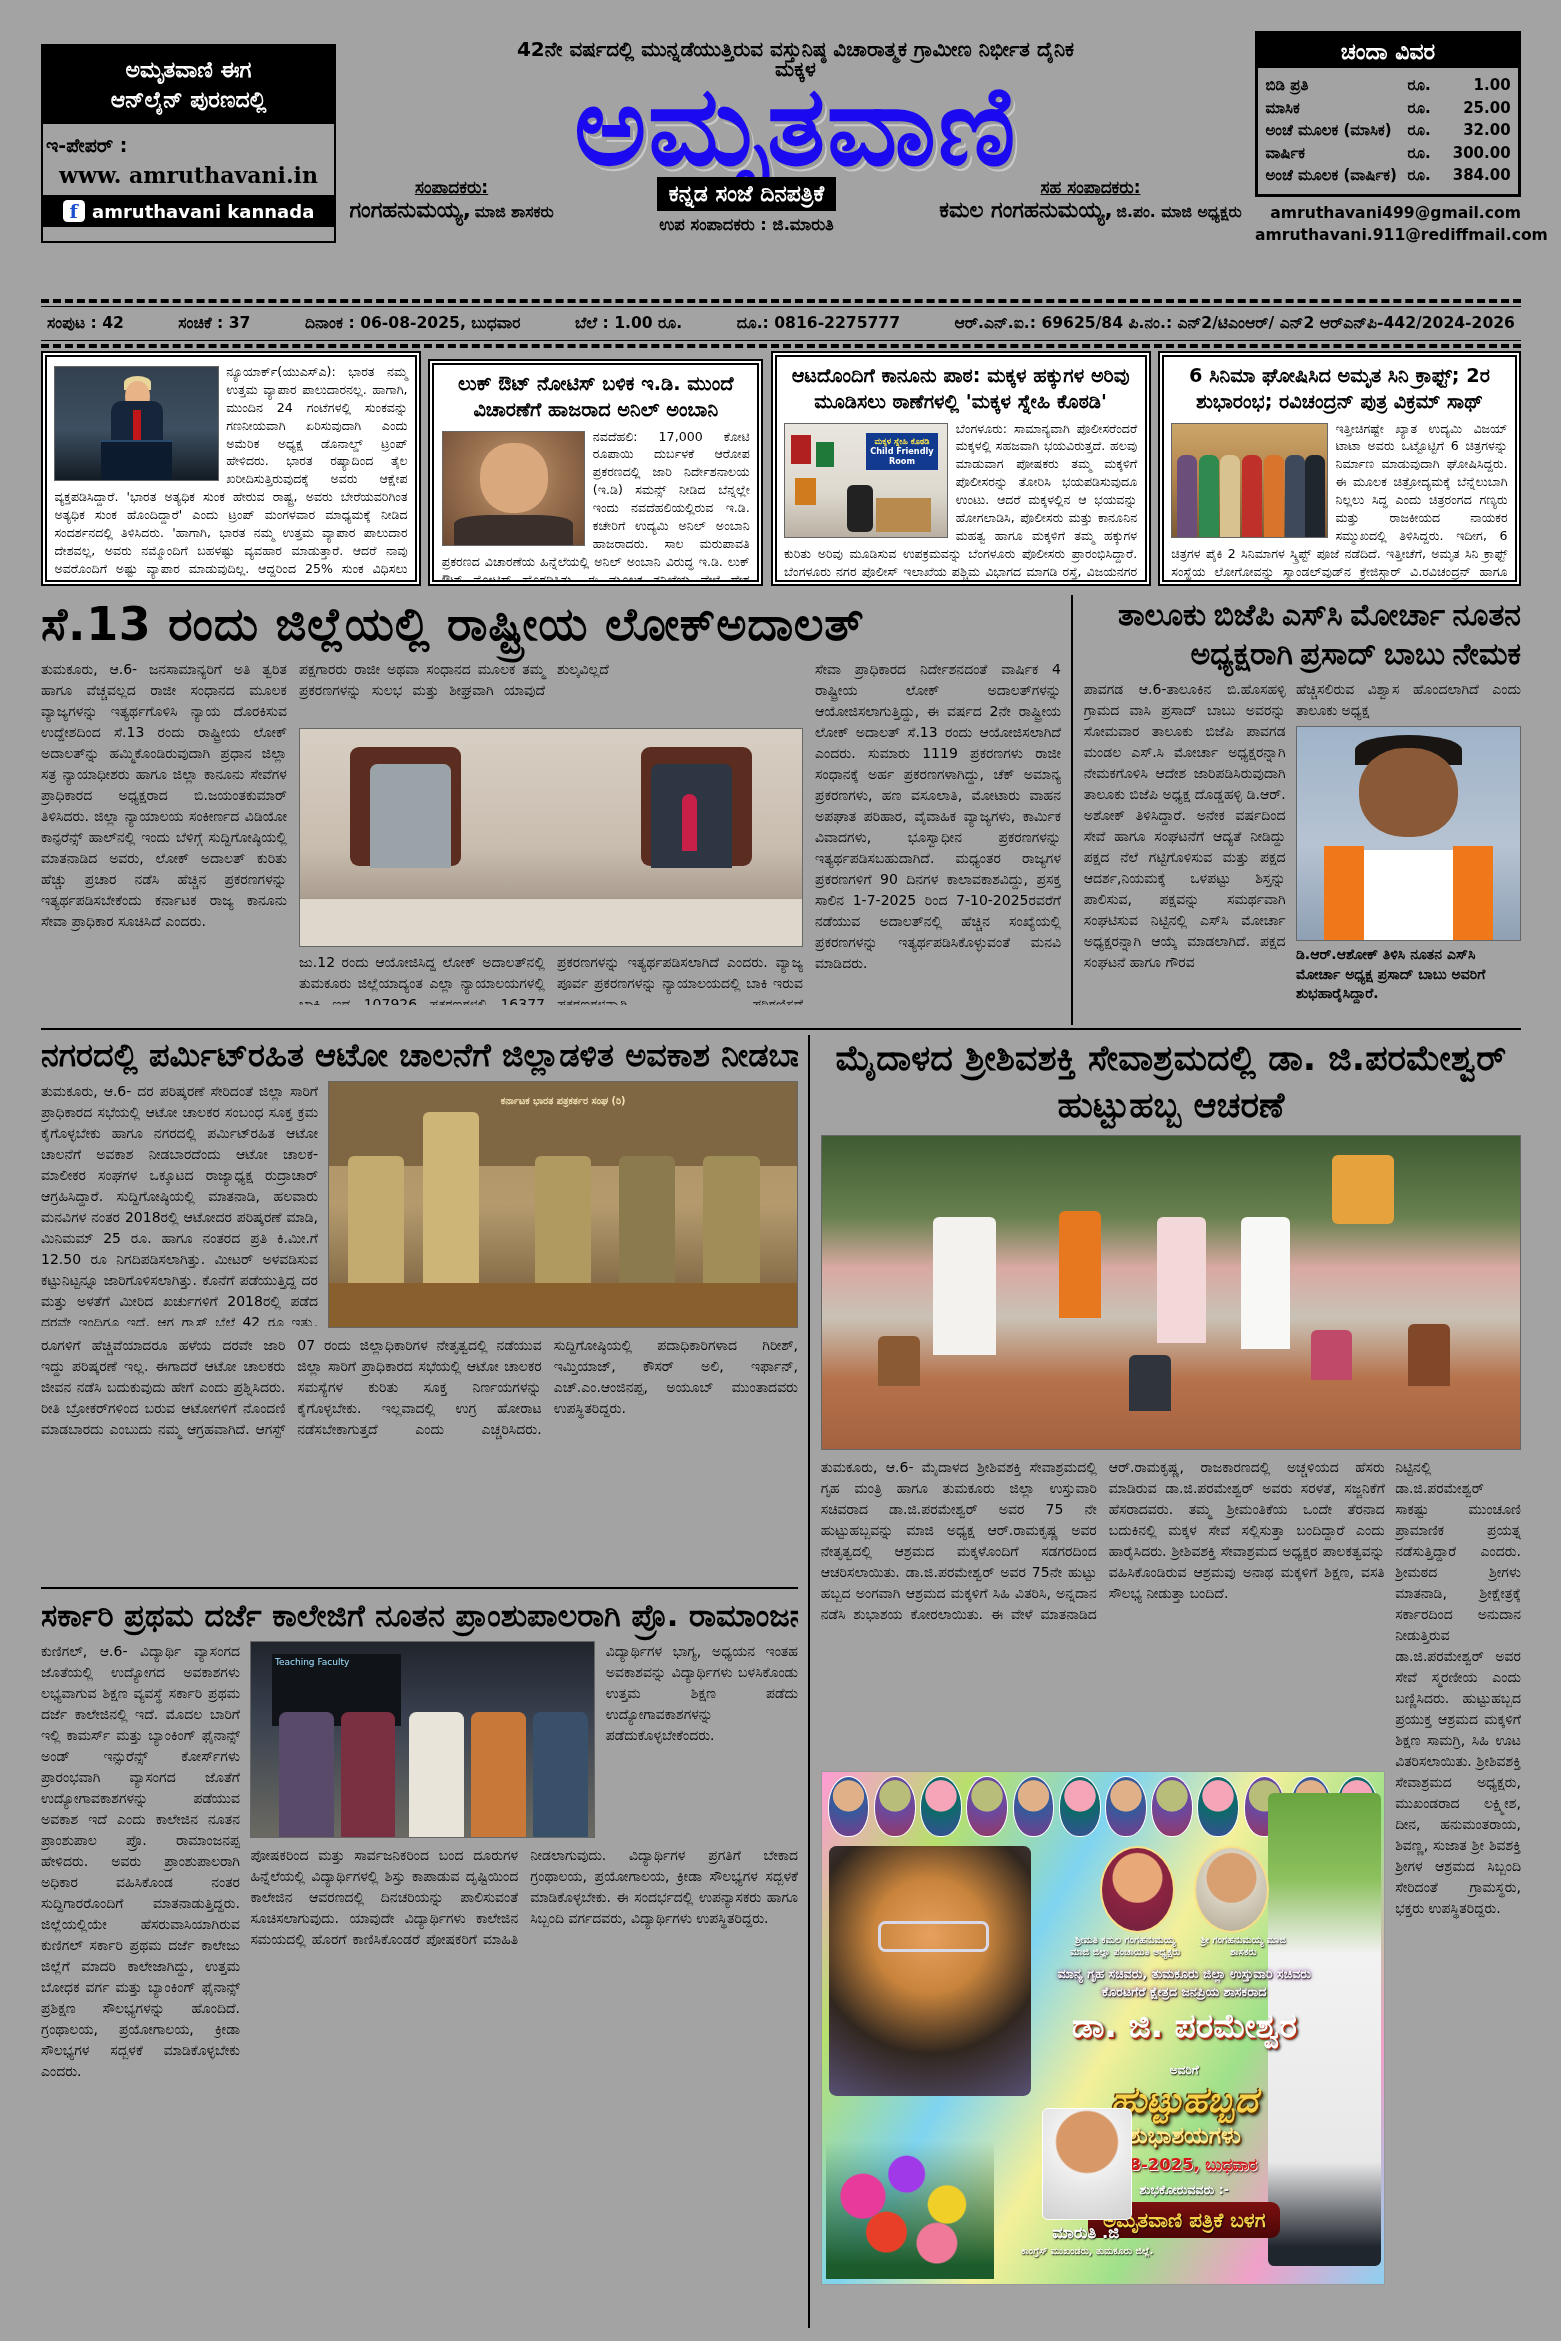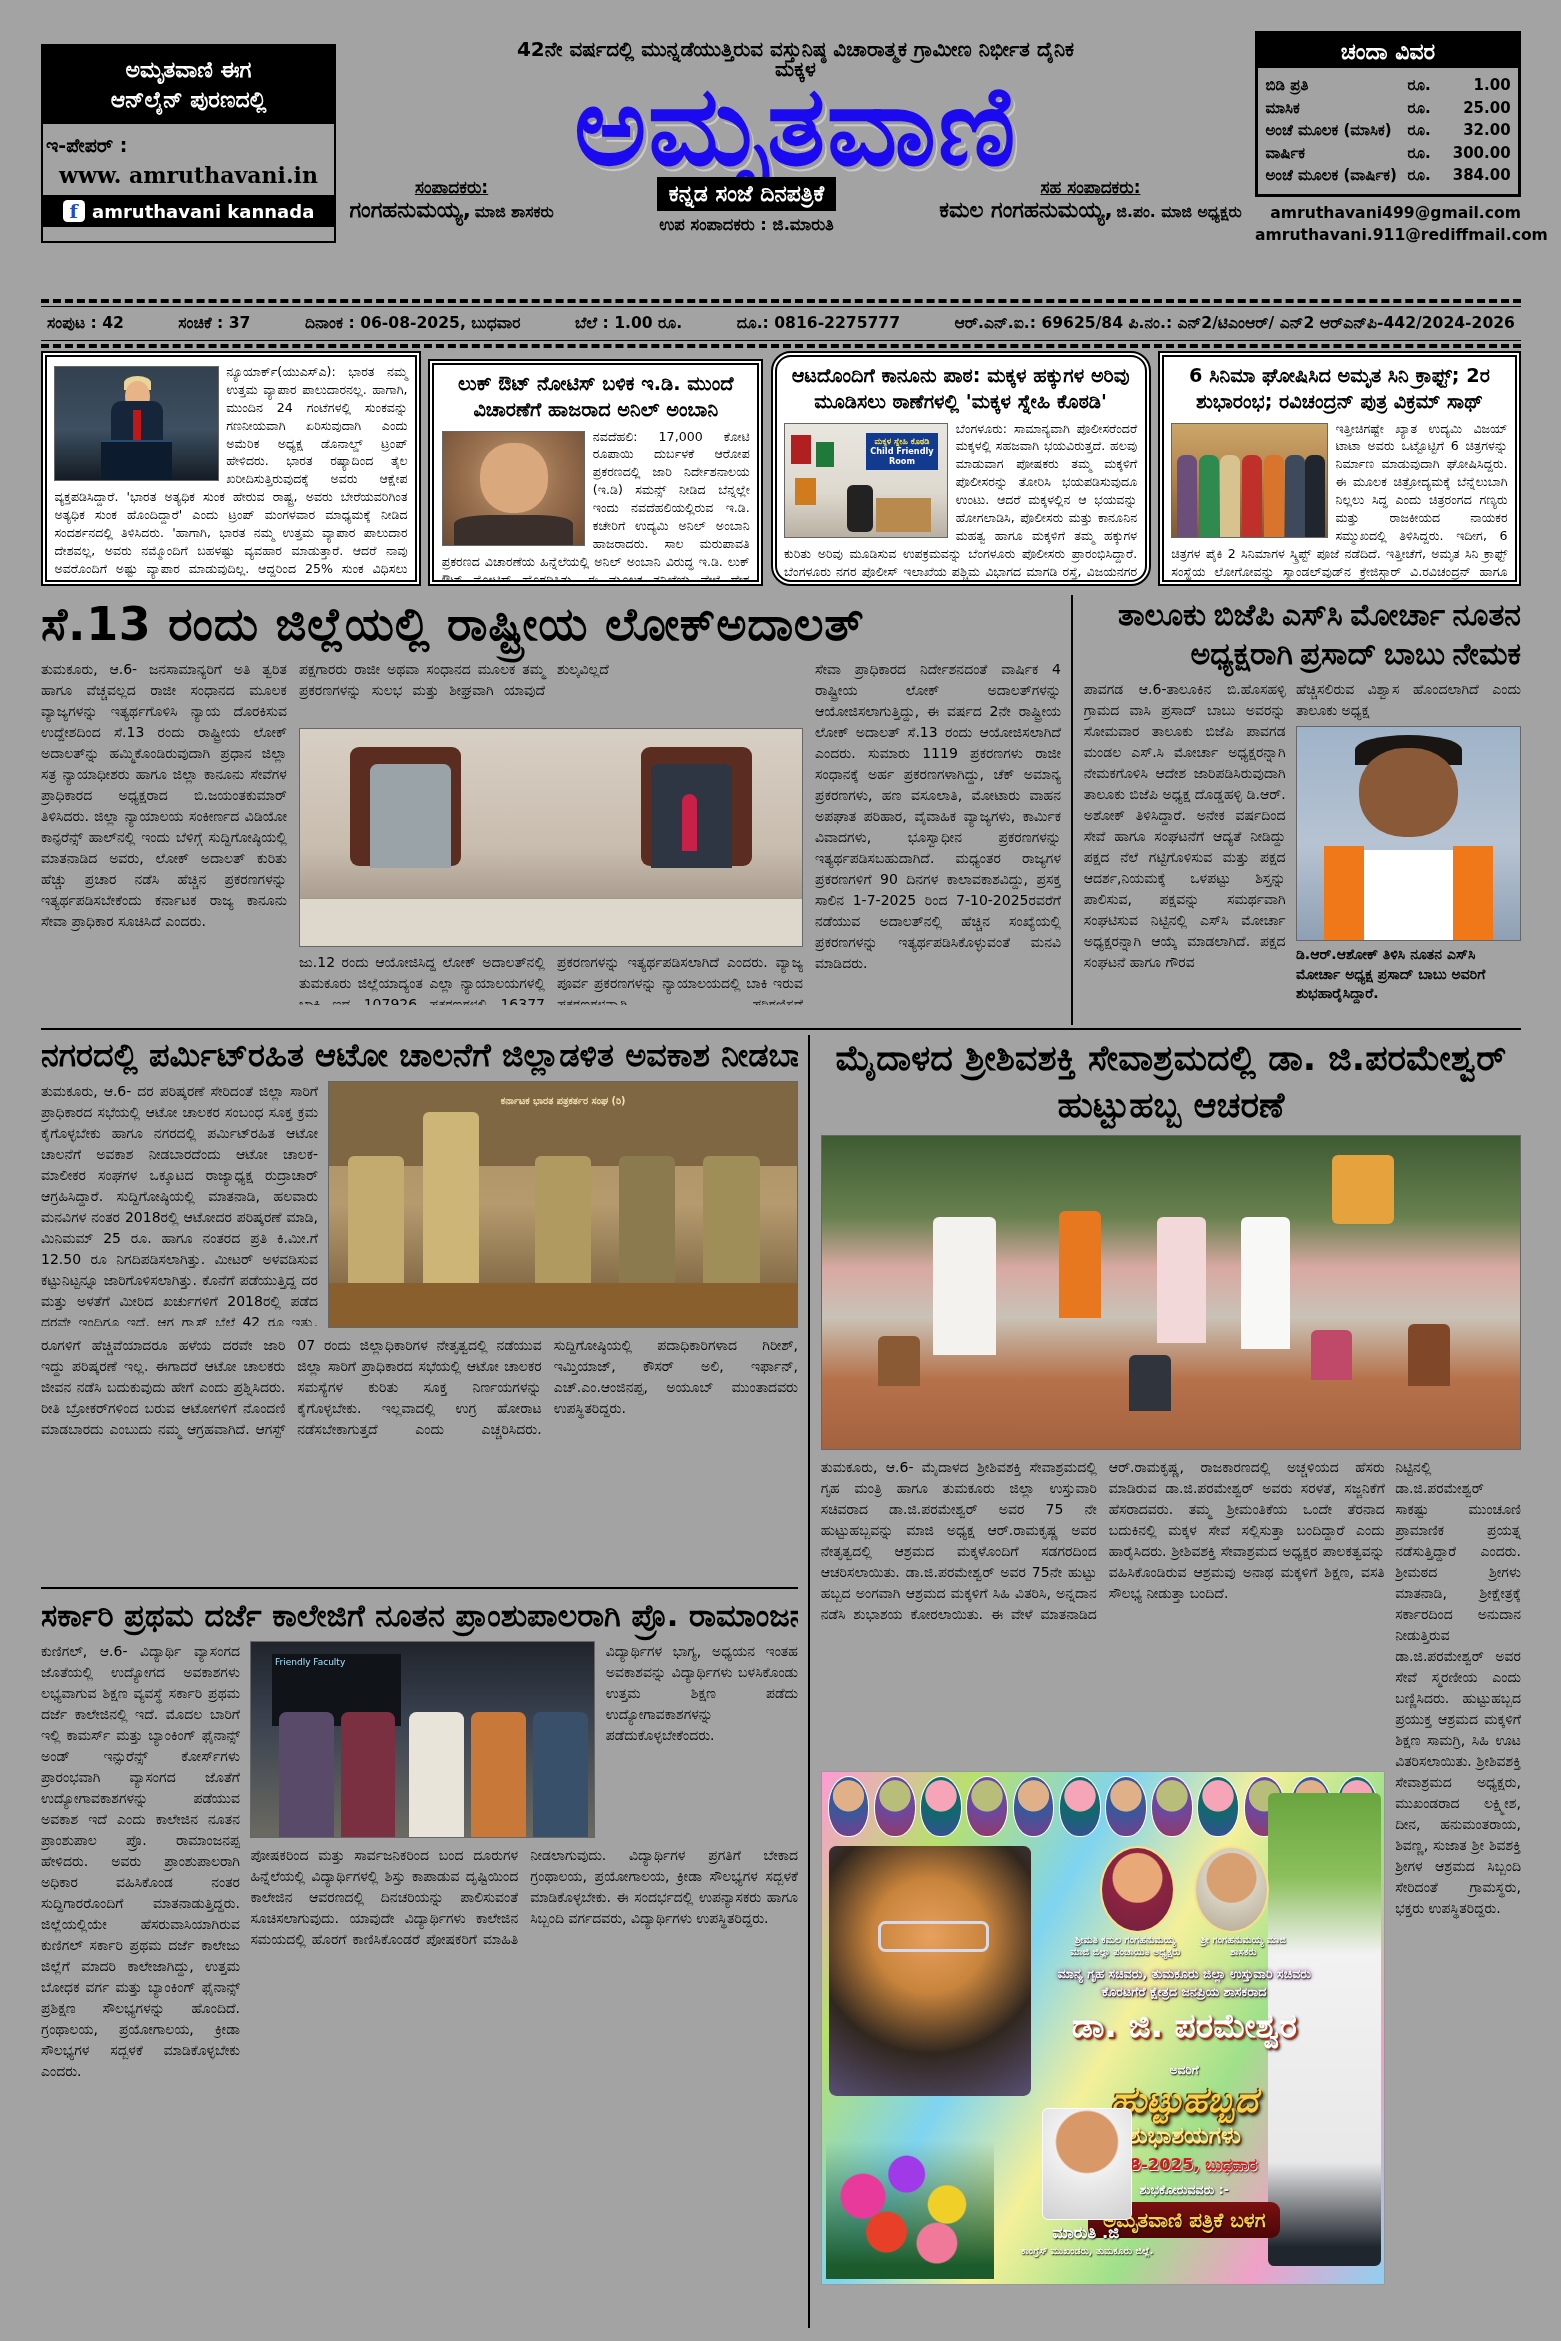--- a/index.html
+++ b/index.html
@@ -35,21 +35,21 @@
   .sub-row .c{width:39px;}
   .sub-row .a{width:64px;text-align:right;}
   .emails{margin-top:6px;text-align:right;font-size:15.6px;font-weight:bold;line-height:1.4;}
   
   .dateline{position:absolute;left:41px;top:299px;width:1480px;border-top:4.5px dashed #000;border-bottom:4.5px dashed #000;padding:3px 0;}
   .dl-inner{border-top:1.5px solid #000;border-bottom:1.5px solid #000;display:flex;justify-content:space-between;
             padding:7.4px 6px;font-size:15.6px;font-weight:bold;white-space:nowrap;}
   
   .briefs{position:absolute;left:41px;top:351px;width:1480px;height:235px;display:flex;gap:7.4px;}
   .brief{border:6px double #000;background:#fff;padding:6px 7.4px;overflow:hidden;}
-  .b1{width:375px;} .b2{width:327px;margin-top:8px;} .b3{width:375px;border-radius:20px;} .b4{width:357px;}
+  .b1{width:375px;} .b2{width:327px;margin-top:8px;} .b3{width:375px;} .b4{width:357px;}
   .brief h3{margin:0 0 4.5px;font-size:19.3px;line-height:1.35;text-align:center;font-weight:bold;}
   .brief .btext{font-size:12.6px;line-height:1.42;text-align:justify;}
   .bph{float:left;width:46%;height:113px;margin:3px 7.4px 3px 0;}
   
   .ph{position:relative;overflow:hidden;border:0.7px solid #666;background:#cfc8bd;}
   .ph-trump{background:linear-gradient(180deg,#33414f,#3d4f61 55%,#141c24);}
   .ph-trump .podium{position:absolute;left:28%;bottom:0;width:44%;height:34%;background:#0d1b2e;border-top:2.2px solid #294a6b;}
   .ph-trump .suit{position:absolute;left:34%;bottom:30%;width:32%;height:40%;background:#16253a;border-radius:10.4px 10.4px 0 0;}
   .ph-trump .tie{position:absolute;left:48%;bottom:32%;width:5%;height:30%;background:#c01818;}
   .ph-trump .face{position:absolute;left:43%;top:12%;width:15%;height:28%;background:#e8b386;border-radius:50%;}
@@ -386,21 +386,21 @@
         </div>
       </div>
 
       <div class="principal">
         <h2>ಸರ್ಕಾರಿ ಪ್ರಥಮ ದರ್ಜೆ ಕಾಲೇಜಿಗೆ ನೂತನ ಪ್ರಾಂಶುಪಾಲರಾಗಿ ಪ್ರೊ. ರಾಮಾಂಜನಪ್ಪ</h2>
         <div class="pr-row">
           <div class="pr-c1 colt">ಕುಣಿಗಲ್, ಆ.6- ವಿದ್ಯಾರ್ಥಿ ವ್ಯಾಸಂಗದ ಜೊತೆಯಲ್ಲಿ ಉದ್ಯೋಗದ ಅವಕಾಶಗಳು ಲಭ್ಯವಾಗುವ ಶಿಕ್ಷಣ ವ್ಯವಸ್ಥೆ ಸರ್ಕಾರಿ ಪ್ರಥಮ ದರ್ಜೆ ಕಾಲೇಜಿನಲ್ಲಿ ಇದೆ. ಮೊದಲ ಬಾರಿಗೆ ಇಲ್ಲಿ ಕಾಮರ್ಸ್ ಮತ್ತು ಬ್ಯಾಂಕಿಂಗ್ ಫೈನಾನ್ಸ್ ಅಂಡ್ ಇನ್ಸುರೆನ್ಸ್ ಕೋರ್ಸ್‌ಗಳು ಪ್ರಾರಂಭವಾಗಿ ವ್ಯಾಸಂಗದ ಜೊತೆಗೆ ಉದ್ಯೋಗಾವಕಾಶಗಳನ್ನು ಪಡೆಯುವ ಅವಕಾಶ ಇದೆ ಎಂದು ಕಾಲೇಜಿನ ನೂತನ ಪ್ರಾಂಶುಪಾಲ ಪ್ರೊ. ರಾಮಾಂಜನಪ್ಪ ಹೇಳಿದರು. ಅವರು ಪ್ರಾಂಶುಪಾಲರಾಗಿ ಅಧಿಕಾರ ವಹಿಸಿಕೊಂಡ ನಂತರ ಸುದ್ದಿಗಾರರೊಂದಿಗೆ ಮಾತನಾಡುತ್ತಿದ್ದರು. ಜಿಲ್ಲೆಯಲ್ಲಿಯೇ ಹೆಸರುವಾಸಿಯಾಗಿರುವ ಕುಣಿಗಲ್ ಸರ್ಕಾರಿ ಪ್ರಥಮ ದರ್ಜೆ ಕಾಲೇಜು ಜಿಲ್ಲೆಗೆ ಮಾದರಿ ಕಾಲೇಜಾಗಿದ್ದು, ಉತ್ತಮ ಬೋಧಕ ವರ್ಗ ಮತ್ತು ಬ್ಯಾಂಕಿಂಗ್ ಫೈನಾನ್ಸ್ ಪ್ರಶಿಕ್ಷಣ ಸೌಲಭ್ಯಗಳನ್ನು ಹೊಂದಿದೆ. ಗ್ರಂಥಾಲಯ, ಪ್ರಯೋಗಾಲಯ, ಕ್ರೀಡಾ ಸೌಲಭ್ಯಗಳ ಸದ್ಬಳಕೆ ಮಾಡಿಕೊಳ್ಳಬೇಕು ಎಂದರು.</div>
           <div class="pr-right">
             <div class="pr-top">
               <div class="ph ph-college">
-                <div class="screen">Friendly Faculty</div>
+                <div class="screen">Teaching Faculty</div>
                 <div class="fig" style="left:8%;background:#5a4a6a;"></div>
                 <div class="fig" style="left:26%;background:#7a3040;"></div>
                 <div class="fig" style="left:46%;background:#e8e4da;"></div>
                 <div class="fig" style="left:64%;background:#c87838;"></div>
                 <div class="fig" style="left:82%;background:#38506a;"></div>
               </div>
               <div class="pr-side colt">ವಿದ್ಯಾರ್ಥಿಗಳ ಭಾಗ್ಯ, ಅಧ್ಯಯನ ಇಂತಹ ಅವಕಾಶವನ್ನು ವಿದ್ಯಾರ್ಥಿಗಳು ಬಳಸಿಕೊಂಡು ಉತ್ತಮ ಶಿಕ್ಷಣ ಪಡೆದು ಉದ್ಯೋಗಾವಕಾಶಗಳನ್ನು ಪಡೆದುಕೊಳ್ಳಬೇಕೆಂದರು.</div>
             </div>
             <div class="pr-bottom colt">ಪೋಷಕರಿಂದ ಮತ್ತು ಸಾರ್ವಜನಿಕರಿಂದ ಬಂದ ದೂರುಗಳ ಹಿನ್ನೆಲೆಯಲ್ಲಿ ವಿದ್ಯಾರ್ಥಿಗಳಲ್ಲಿ ಶಿಸ್ತು ಕಾಪಾಡುವ ದೃಷ್ಟಿಯಿಂದ ಕಾಲೇಜಿನ ಆವರಣದಲ್ಲಿ ದಿನಚರಿಯನ್ನು ಪಾಲಿಸುವಂತೆ ಸೂಚಿಸಲಾಗುವುದು. ಯಾವುದೇ ವಿದ್ಯಾರ್ಥಿಗಳು ಕಾಲೇಜಿನ ಸಮಯದಲ್ಲಿ ಹೊರಗೆ ಕಾಣಿಸಿಕೊಂಡರೆ ಪೋಷಕರಿಗೆ ಮಾಹಿತಿ ನೀಡಲಾಗುವುದು. ವಿದ್ಯಾರ್ಥಿಗಳ ಪ್ರಗತಿಗೆ ಬೇಕಾದ ಗ್ರಂಥಾಲಯ, ಪ್ರಯೋಗಾಲಯ, ಕ್ರೀಡಾ ಸೌಲಭ್ಯಗಳ ಸದ್ಬಳಕೆ ಮಾಡಿಕೊಳ್ಳಬೇಕು. ಈ ಸಂದರ್ಭದಲ್ಲಿ ಉಪನ್ಯಾಸಕರು ಹಾಗೂ ಸಿಬ್ಬಂದಿ ವರ್ಗದವರು, ವಿದ್ಯಾರ್ಥಿಗಳು ಉಪಸ್ಥಿತರಿದ್ದರು.</div>
           </div>

